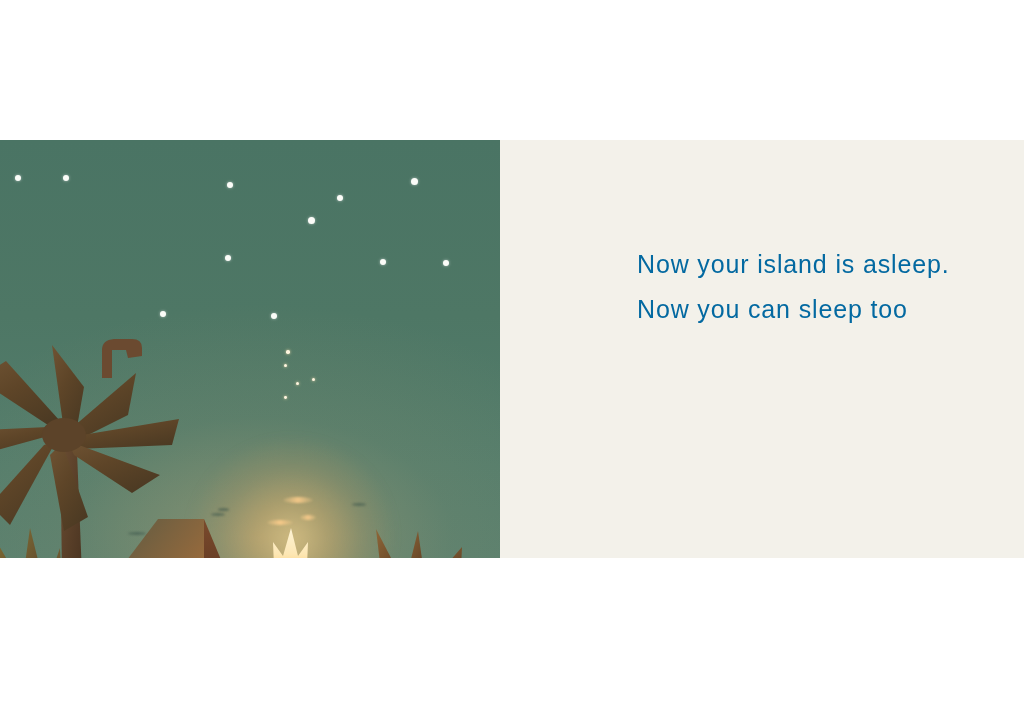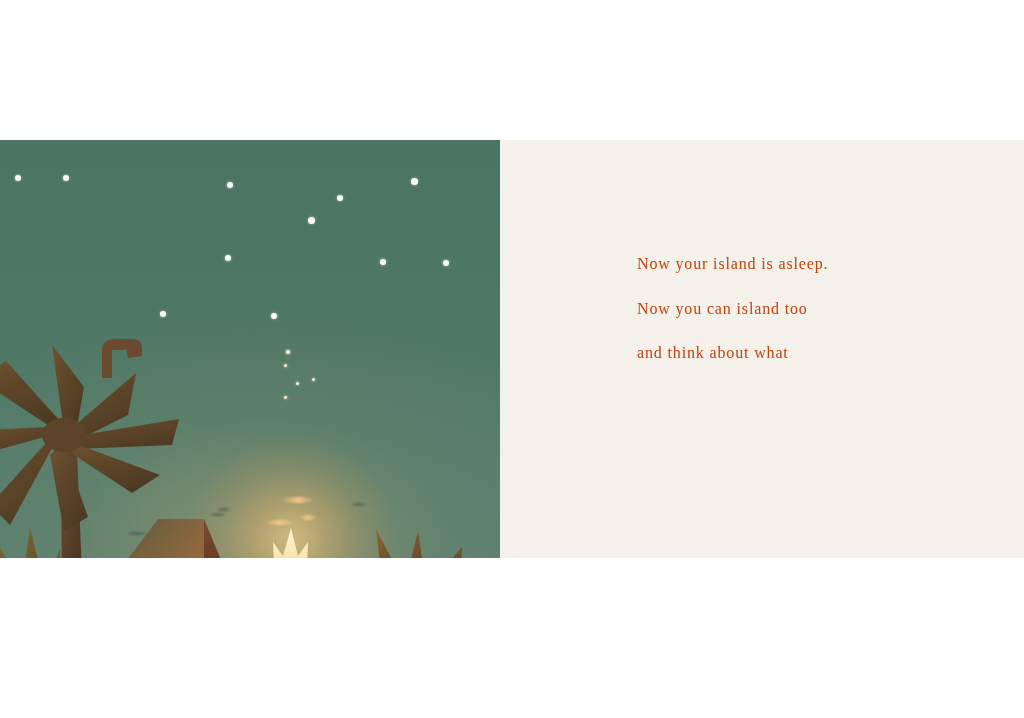--- a/index.html
+++ b/index.html
@@ -151,25 +151,25 @@
   }
 
   .story-text {
     position: absolute;
     left: 137px;
     top: 102px;
     width: 360px;
   }
 
   .story-line {
-    font-family: Liberation Serif, serif;
-    font-size: 16px;
+    font-family: Liberation Sans, sans-serif;
+    font-size: 25px;
     line-height: 44.5px;
     letter-spacing: 0.85px;
-    color: #c2410c;
+    color: #0369a1;
     white-space: nowrap;
   }
 </style>
 </head>
 <body>
 
 <div id="page-root">
 
   <div class="spread">
 
@@ -332,19 +332,18 @@
           <div class="reflect dark" style="left: 218px; top: 368px; width: 11px; height: 3px;"></div>
           <div class="reflect dark" style="left: 352px; top: 363px; width: 14px; height: 3px;"></div>
           <div class="reflect dark" style="left: 128px; top: 392px; width: 18px; height: 3px;"></div>
         </div>
 
     </div>
 
     <div class="text-page">
       <div class="story-text" id="story-text">
           <div class="story-line">Now your island is asleep.</div>
-          <div class="story-line">Now you can island too</div>
-          <div class="story-line">and think about what</div>
+          <div class="story-line">Now you can sleep too</div>
         </div>
     </div>
 
   </div>
 </div>
 
 </body></html>

